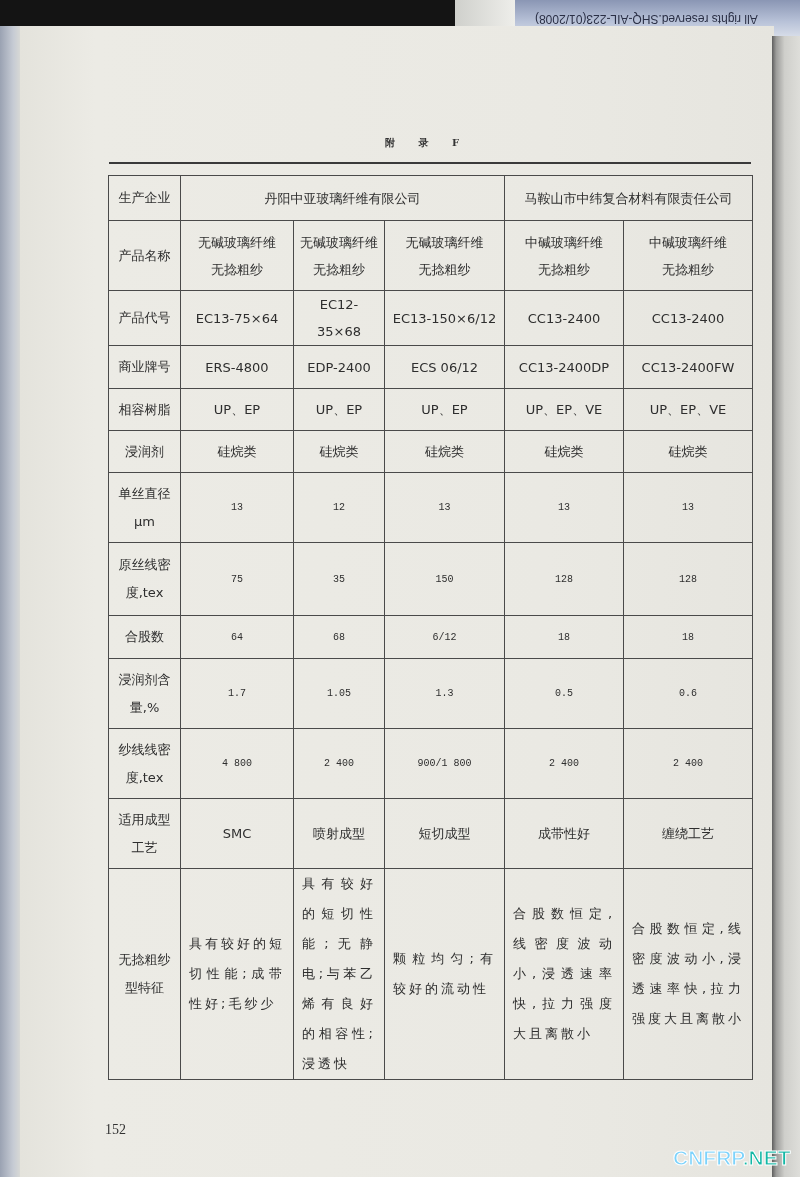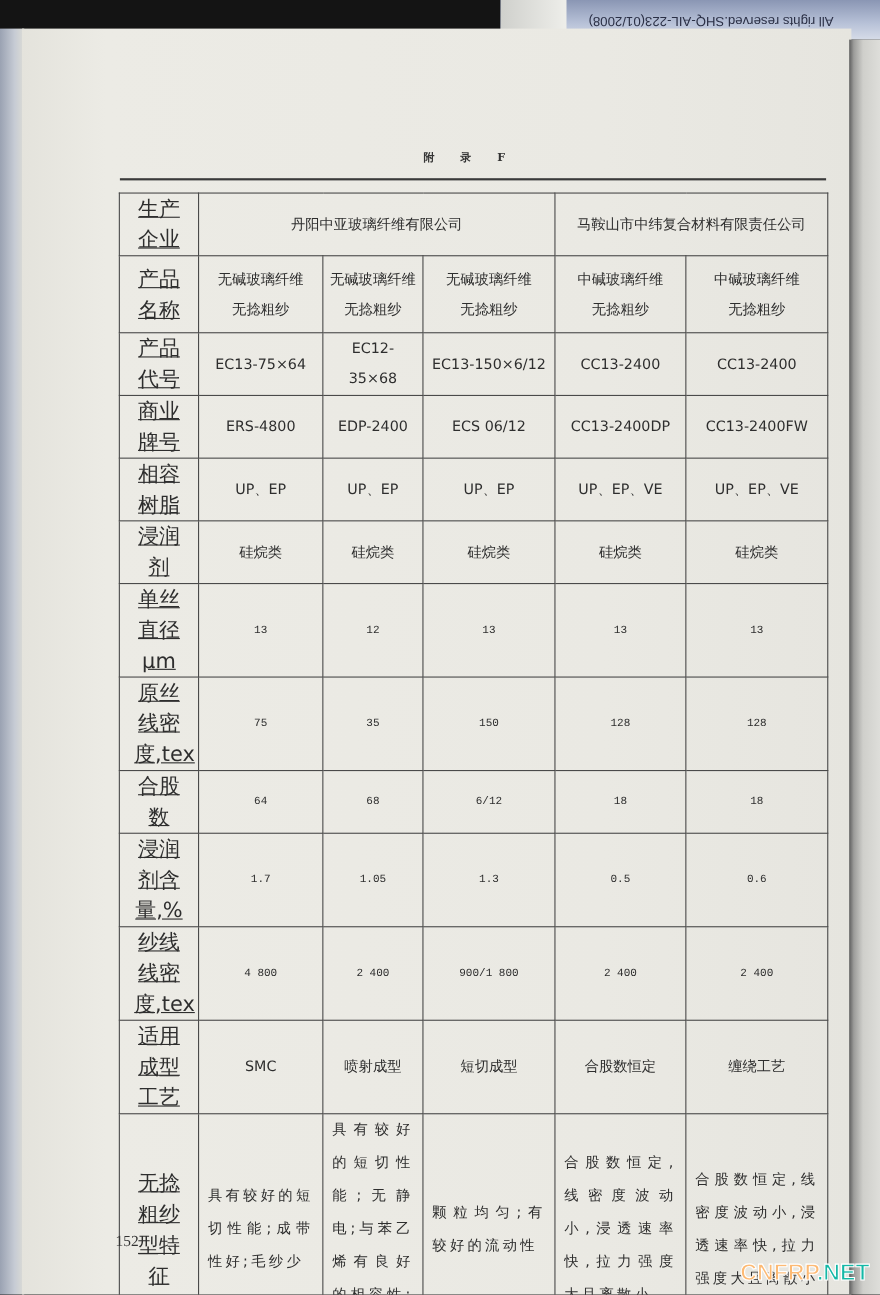--- a/index.html
+++ b/index.html
@@ -54,35 +54,35 @@
     font-size: 13px;
   }
   table.spec td {
     border: 1.3px solid #4a4a4a;
     text-align: center; vertical-align: middle;
     padding: 0 6px; line-height: 27px;
     font-family: "DejaVu Sans", "Liberation Sans", sans-serif;
     color: #2e2e2e;
   }
   table.spec td.num { font-family: Liberation Mono, monospace; font-size: 10px; }
-  table.spec td.lbl { font-size: 19px; line-height: 28px; padding: 0 13px; text-decoration: underline; }
+  table.spec td.lbl { font-size: 13px; line-height: 28px; padding: 0 0; }
   table.spec td.feat {
     text-align: justify; text-align-last: left; vertical-align: middle;
     letter-spacing: 3px; line-height: 30px; font-size: 13px; padding: 0 8px;
   }
   .page-number {
     position: absolute; left: 105px; top: 1122px;
     font-family: "Liberation Serif", serif; font-size: 14px; color: #333;
   }
   .watermark {
     position: absolute; left: 673px; top: 1146px;
     font-family: "Liberation Sans", sans-serif; font-weight: bold; font-size: 21px;
     letter-spacing: 0px;
   }
-  .watermark .wm-a { color: #fdba74; -webkit-text-stroke: 1px #ffffff; }
+  .watermark .wm-a { color: #7dd3fc; -webkit-text-stroke: 1px #ffffff; }
   .watermark .wm-b { color: #14b8a6; -webkit-text-stroke: 1px #ffffff; }
 </style>
 </head>
 <body>
 
 <div class="top-strip"></div>
 <div class="back-sheet">
   <div class="fold"></div>
   <div class="back-sheet-text">All rights reserved.SHQ-AIL-223(01/2008)</div>
 </div>
@@ -325,21 +325,21 @@
         <td>
           <div>SMC</div>
         </td>
         <td>
           <div>喷射成型</div>
         </td>
         <td>
           <div>短切成型</div>
         </td>
         <td>
-          <div>合股数恒定</div>
+          <div>成带性好</div>
         </td>
         <td>
           <div>缠绕工艺</div>
         </td>
       </tr>
       <tr style="height: 190px;">
         <td class="lbl">
           <div>无捻粗纱</div>
           <div>型特征</div>
         </td>

